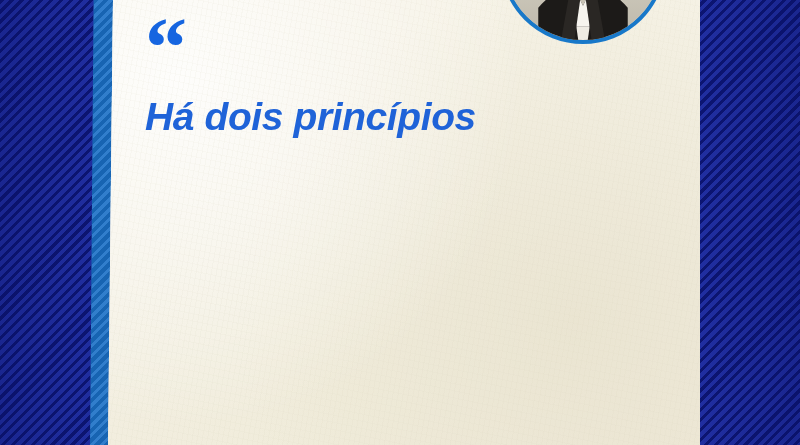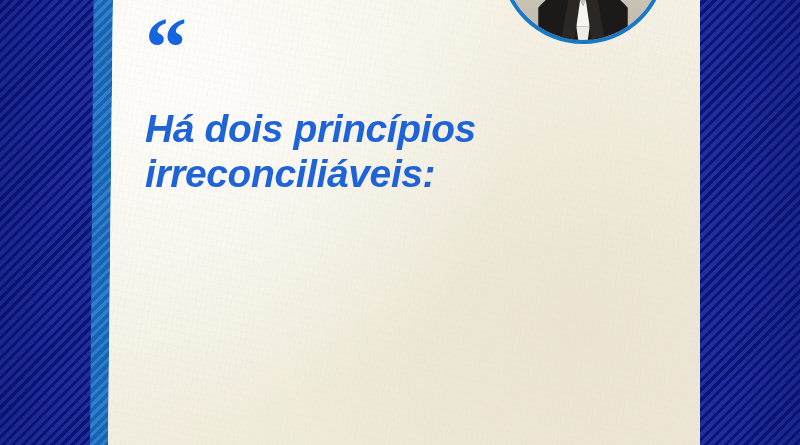--- a/index.html
+++ b/index.html
@@ -125,21 +125,21 @@
     font-size: 84px;
     line-height: 0.62;
     font-weight: bold;
     color: #1665e0;
     letter-spacing: -2px;
     height: 62px;
     padding-top: 22px;
     font-family: "Liberation Serif", serif;
   }
   .quote-text {
-    margin-top: 22px;
+    margin-top: 10px;
     font-size: 39px;
     line-height: 1.16;
     font-weight: bold;
     font-style: italic;
     color: #1f63d8;
     letter-spacing: -0.4px;
   }
   .quote-line { display: block; white-space: nowrap; }
   .author {
     margin-top: 9px;
@@ -194,17 +194,16 @@
 
       <path d="M70 110 L60 166 L74 166 L80 124 Z" fill="#2a2724"></path>
       <path d="M96 110 L106 166 L92 166 L86 124 Z" fill="#2a2724"></path>
     </svg>
   </div>
 
   <div class="content">
     <div class="quote-mark">“</div>
     <div class="quote-text">
       <span class="quote-line">Há dois princípios</span>
-      <span class="quote-line">irreconciliáveis:</span>
     </div>
   </div>
 
 </div>
 
 </body></html>

